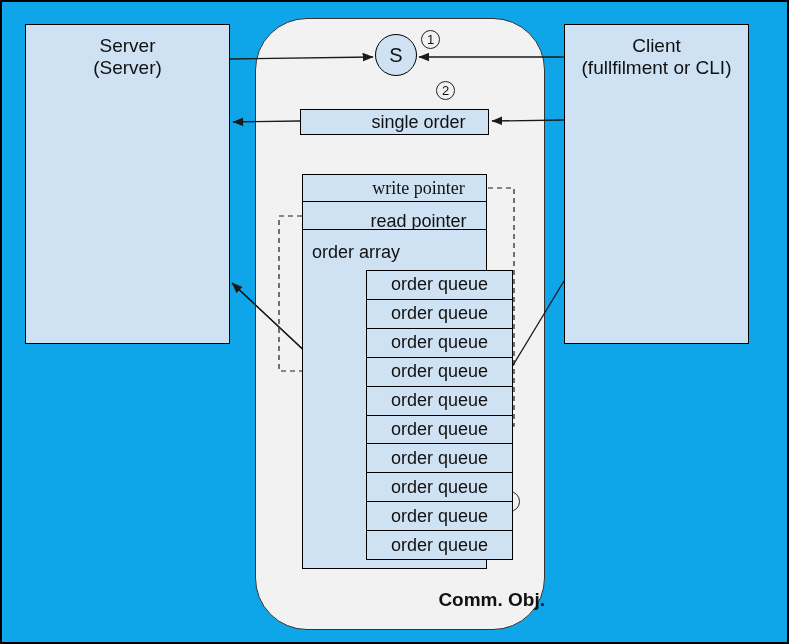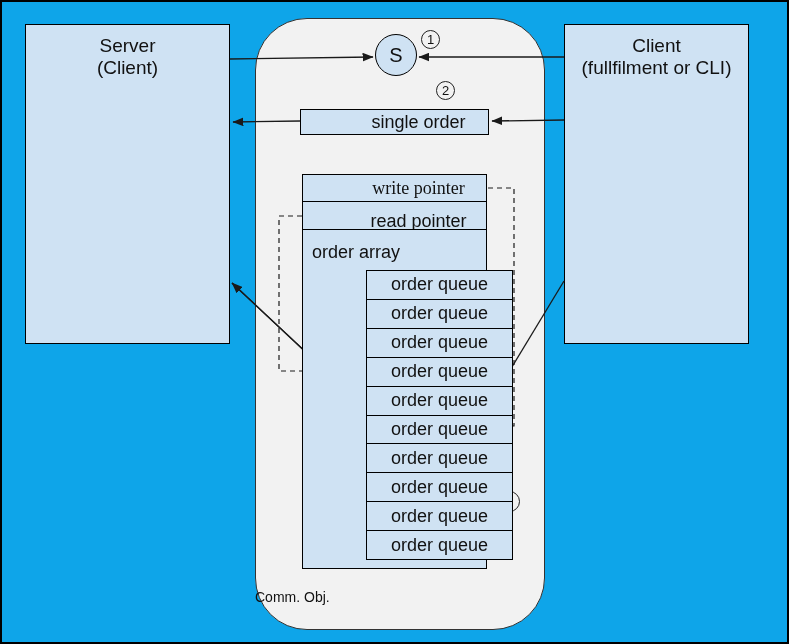--- a/index.html
+++ b/index.html
@@ -74,38 +74,39 @@
   .queue-row{
     flex:1;
     border-bottom:1px solid #000;
     display:flex;align-items:center;justify-content:center;
     font-size:18px;
   }
   .queue-row:last-child{border-bottom:none;}
   #comm-caption{
     position:absolute;
     left:253px;top:587px;width:290px;
-    text-align:left;
-    font-size:14px;
+    text-align:right;
+    font-size:19px;
+    font-weight:bold;
   }
   svg.overlay{
     position:absolute;left:0;top:0;width:789px;height:644px;
     pointer-events:none;
   }
 </style>
 </head>
 <body>
 
 <div id="canvas">
 
   <div class="commrect"></div>
 
   <div class="box titlebox" style="left:23px;top:22px;width:205px;height:320px;">
     <div>Server</div>
-    <div>(Client)</div>
+    <div>(Server)</div>
   </div>
 
   <div class="box titlebox" style="left:562px;top:22px;width:185px;height:320px;">
     <div>Client</div>
     <div>(fullfilment or CLI)</div>
   </div>
 
   <svg class="overlay" viewBox="0 0 789 644" xmlns="http://www.w3.org/2000/svg">
     <defs>
       <marker id="ah" viewBox="0 0 10 8" markerWidth="11" markerHeight="9" refX="9.5" refY="4" orient="auto" markerUnits="userSpaceOnUse">

